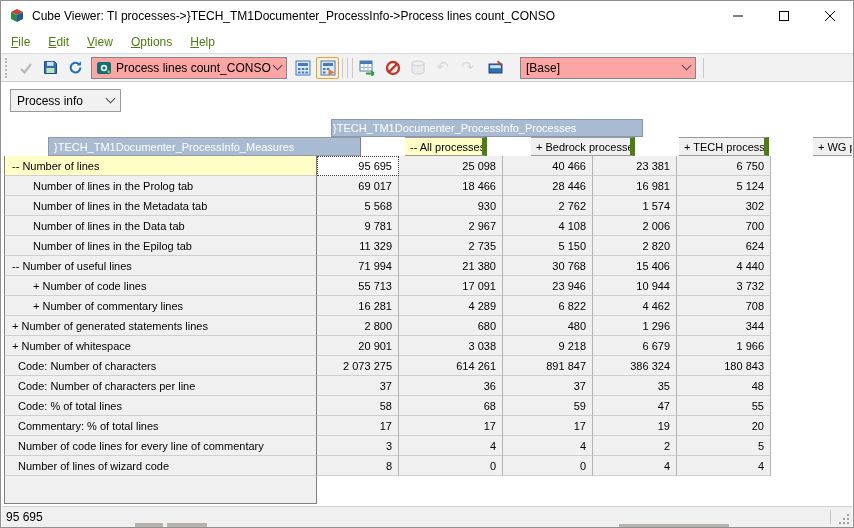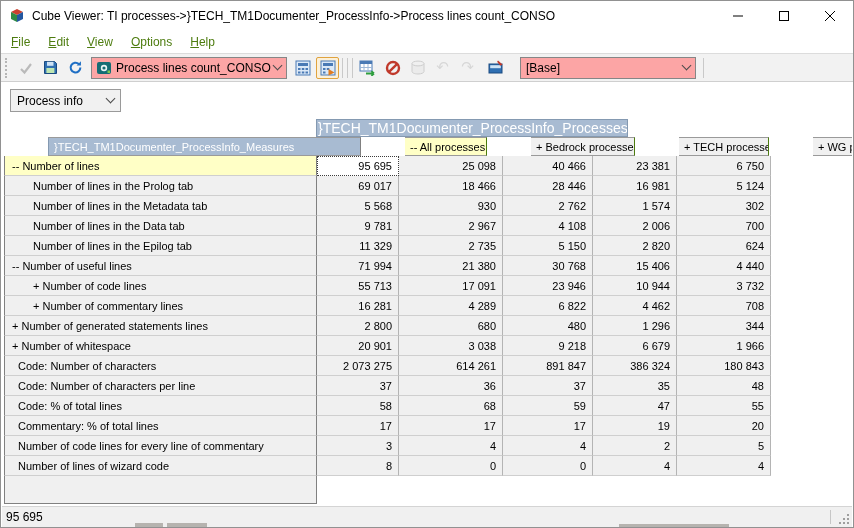--- a/index.html
+++ b/index.html
@@ -30,28 +30,28 @@
   .combo-view { width:196px; margin:0 3px; }
   .combo-view .ctext { margin-left:5px; }
   .combo-base { width:176px; margin:0 4px; }
   .gray-arrow { color:#b3b3b3; font-size:15px; line-height:1; font-family:"DejaVu Sans",sans-serif; }
 
   
   .client { position:absolute; left:1px; right:1px; top:81px; bottom:21px; background:#fff; overflow:hidden; }
   .combo-process { position:absolute; left:8px; top:7px; width:111px; height:23px; background:#f1f1f1; border:1px solid #9a9a9a; display:flex; align-items:center; padding:0 6px; font-size:12px; }
   .combo-process .chev { width:7px; height:7px; border-right:1.4px solid #4a4a4a; border-bottom:1.4px solid #4a4a4a; transform:rotate(45deg); margin-left:auto; margin-top:-4px; }
 
-  .dim-col-bar { position:absolute; left:314px; top:37px; width:312px; height:18px; background:#a8bbd2; border:1px solid #8499b1; color:#fff; font-size:14px; line-height:16px; padding-left:1px; white-space:nowrap; overflow:hidden; }
+  .dim-col-bar { position:absolute; left:329px; top:37px; width:312px; height:18px; background:#a8bbd2; border:1px solid #8499b1; color:#fff; font-size:11px; line-height:16px; padding-left:1px; white-space:nowrap; overflow:hidden; }
 
   .grid { position:absolute; left:2px; top:55px; }
   .grid-row { display:flex; }
   .cell { background:#f0f0f0; border-right:1px solid #b4b4b4; border-bottom:1px solid #cfcfcf; display:flex; align-items:center; height:20px; overflow:hidden; white-space:nowrap; }
   .hdr-row .cell { height:19px; border-top:1px solid #9a9a9a; border-bottom:1px solid #9a9a9a;margin-left:44px; }
   .dimcell { width:313px; background:#a8bbd2; color:#fff; padding-left:5px; border-left:1px solid #8499b1; border-right:1px solid #808080; font-size:11px; }
-  .colhdr { padding-left:5px; font-size:11px; color:#000; border-right:1px solid #4d7c0f; }
+  .colhdr { padding-left:5px; font-size:11px; color:#000; border-right:5px solid #4d7c0f; }
   .rowhdr { width:313px; border-left:1px solid #808080; border-right:1px solid #808080; color:#000; }
   .datacell { justify-content:flex-end; padding-right:6px; color:#000; }
   .c0{width:82px;} .c1{width:104px;} .c2{width:90px;} .c3{width:84px;} .c4{width:94px;} .c5{width:72px;}
   .ind0{padding-left:7px;} .ind1{padding-left:13px;} .ind2{padding-left:28px;}
   .hl{background:#ffffc6;}
   .selcell{background:#ffffff; border:1px dotted #3c3c3c;}
   .rowhdr-tail { width:313px; height:28px; background:#f0f0f0; border-left:1px solid #808080; border-right:1px solid #808080; border-bottom:1px solid #808080; }
 
   
   .statusbar { position:absolute; left:1px; right:1px; bottom:0; height:21px; background:#f0f0f0; border-top:1px solid #d4d4d4; display:flex; align-items:center; font-size:12px; color:#000; }

